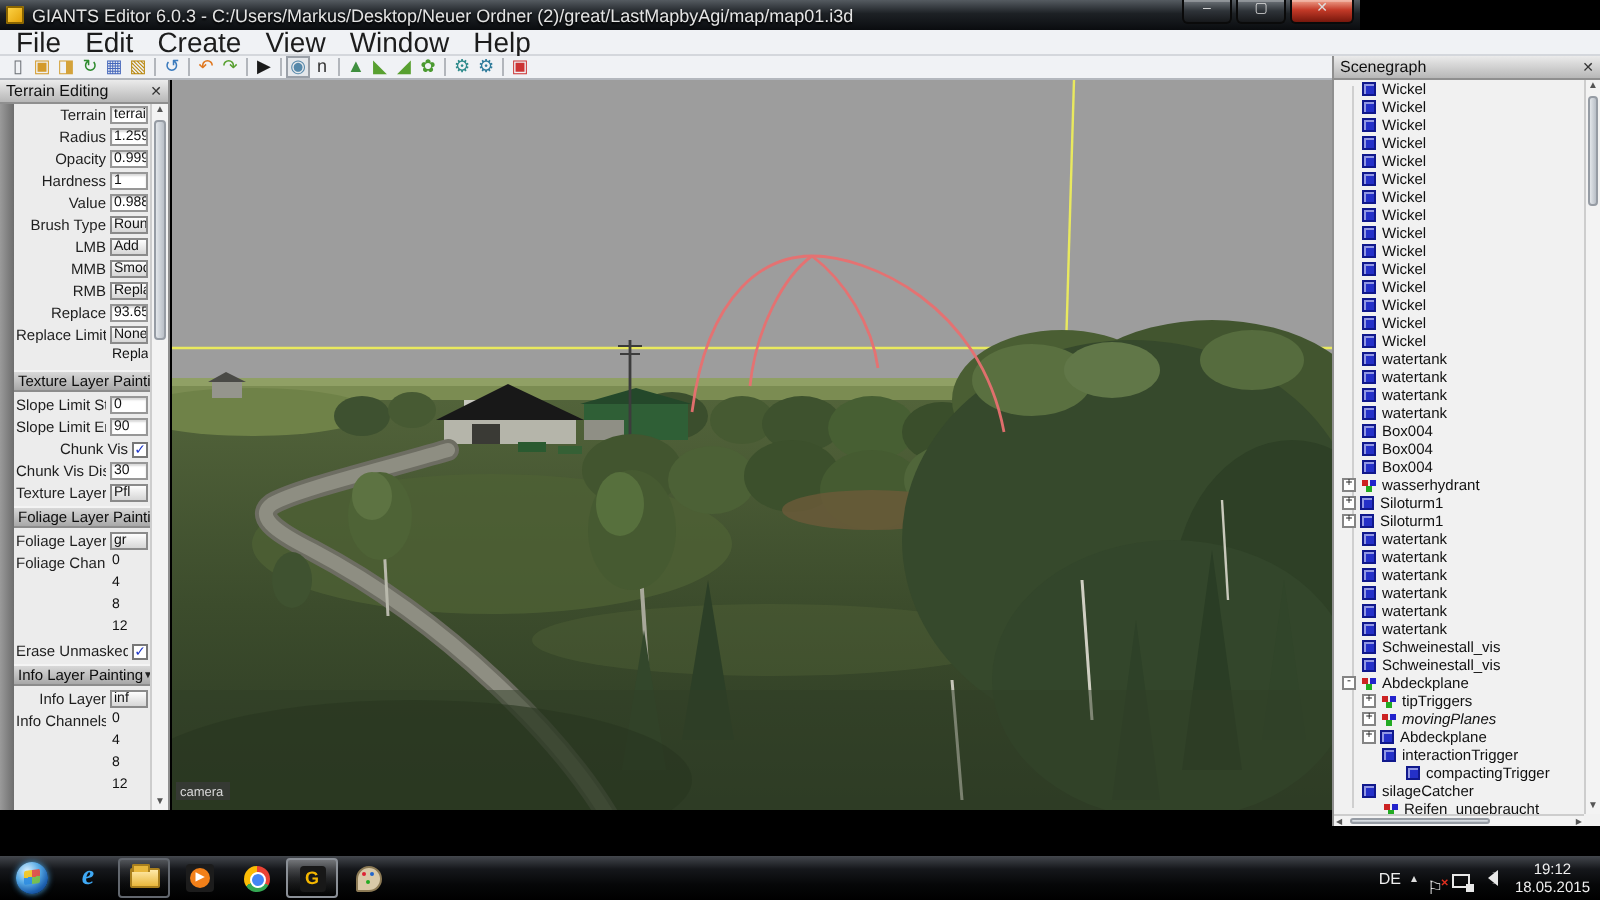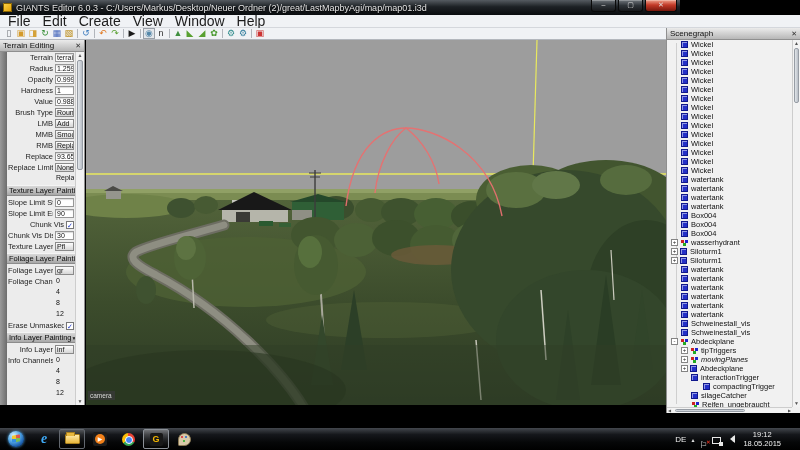--- a/index.html
+++ b/index.html
@@ -100,21 +100,21 @@
 .tray{position:absolute;right:3px;top:0;height:22px;display:flex;align-items:center;gap:5px;color:#eee}
 .tray-lang{font-size:8px}
 .tray-chev{font-size:6px;color:#ddd}
 .ic-flag{width:8px;height:10px;position:relative}
 .ic-flag::before{content:"⚐";color:#f0f0f0;font-size:9px;line-height:10px}
 .ic-flag::after{content:"✕";position:absolute;right:-3px;bottom:-1px;color:#e03020;font-size:5px;font-weight:bold}
 .ic-net{width:9px;height:7px;border:1px solid #e8e8e8;position:relative;margin-top:2px}
 .ic-net::after{content:"";position:absolute;right:-3px;bottom:-3px;width:4px;height:4px;background:#e8e8e8}
 .ic-vol{width:0;height:0;border:4px solid transparent;border-right:5px solid #e8e8e8;position:relative}
 .ic-vol::after{content:"";position:absolute;left:1px;top:-3px;width:3px;height:6px;border-right:1px solid #e8e8e8;border-radius:0 3px 3px 0}
-.clock{font-size:7.5px;line-height:9px;text-align:center;color:#f0f0f0;margin-left:3px;margin-right:16px}
+.clock{font-size:7.5px;line-height:9px;text-align:center;color:#f0f0f0;margin-left:3px;margin-right:2px}
 </style>
 </head>
 <body>
 
 <div id="screen">
 
   <div class="titlebar">
     <span class="app-icon"></span>
     <span class="title-text">GIANTS Editor 6.0.3 - C:/Users/Markus/Desktop/Neuer Ordner (2)/great/LastMapbyAgi/map/map01.i3d</span>
     <span class="win-btns">
@@ -575,21 +575,21 @@
             <span class="nlbl">Abdeckplane</span>
           </div>
           <div class="tree-row" style="padding-left: 24px;">
             <span class="nicon cube"></span>
             <span class="nlbl">interactionTrigger</span>
           </div>
           <div class="tree-row" style="padding-left: 36px;">
             <span class="nicon cube"></span>
             <span class="nlbl">compactingTrigger</span>
           </div>
-          <div class="tree-row" style="padding-left: 24px;">
+          <div class="tree-row" style="padding-left: 14px;">
             <span class="nicon cube"></span>
             <span class="nlbl">silageCatcher</span>
           </div>
           <div class="tree-row" style="padding-left: 24px;">
             <span class="nicon group"></span>
             <span class="nlbl">Reifen_ungebraucht</span>
           </div>
         </div>
     </div>
     <div class="rp-vscroll">

